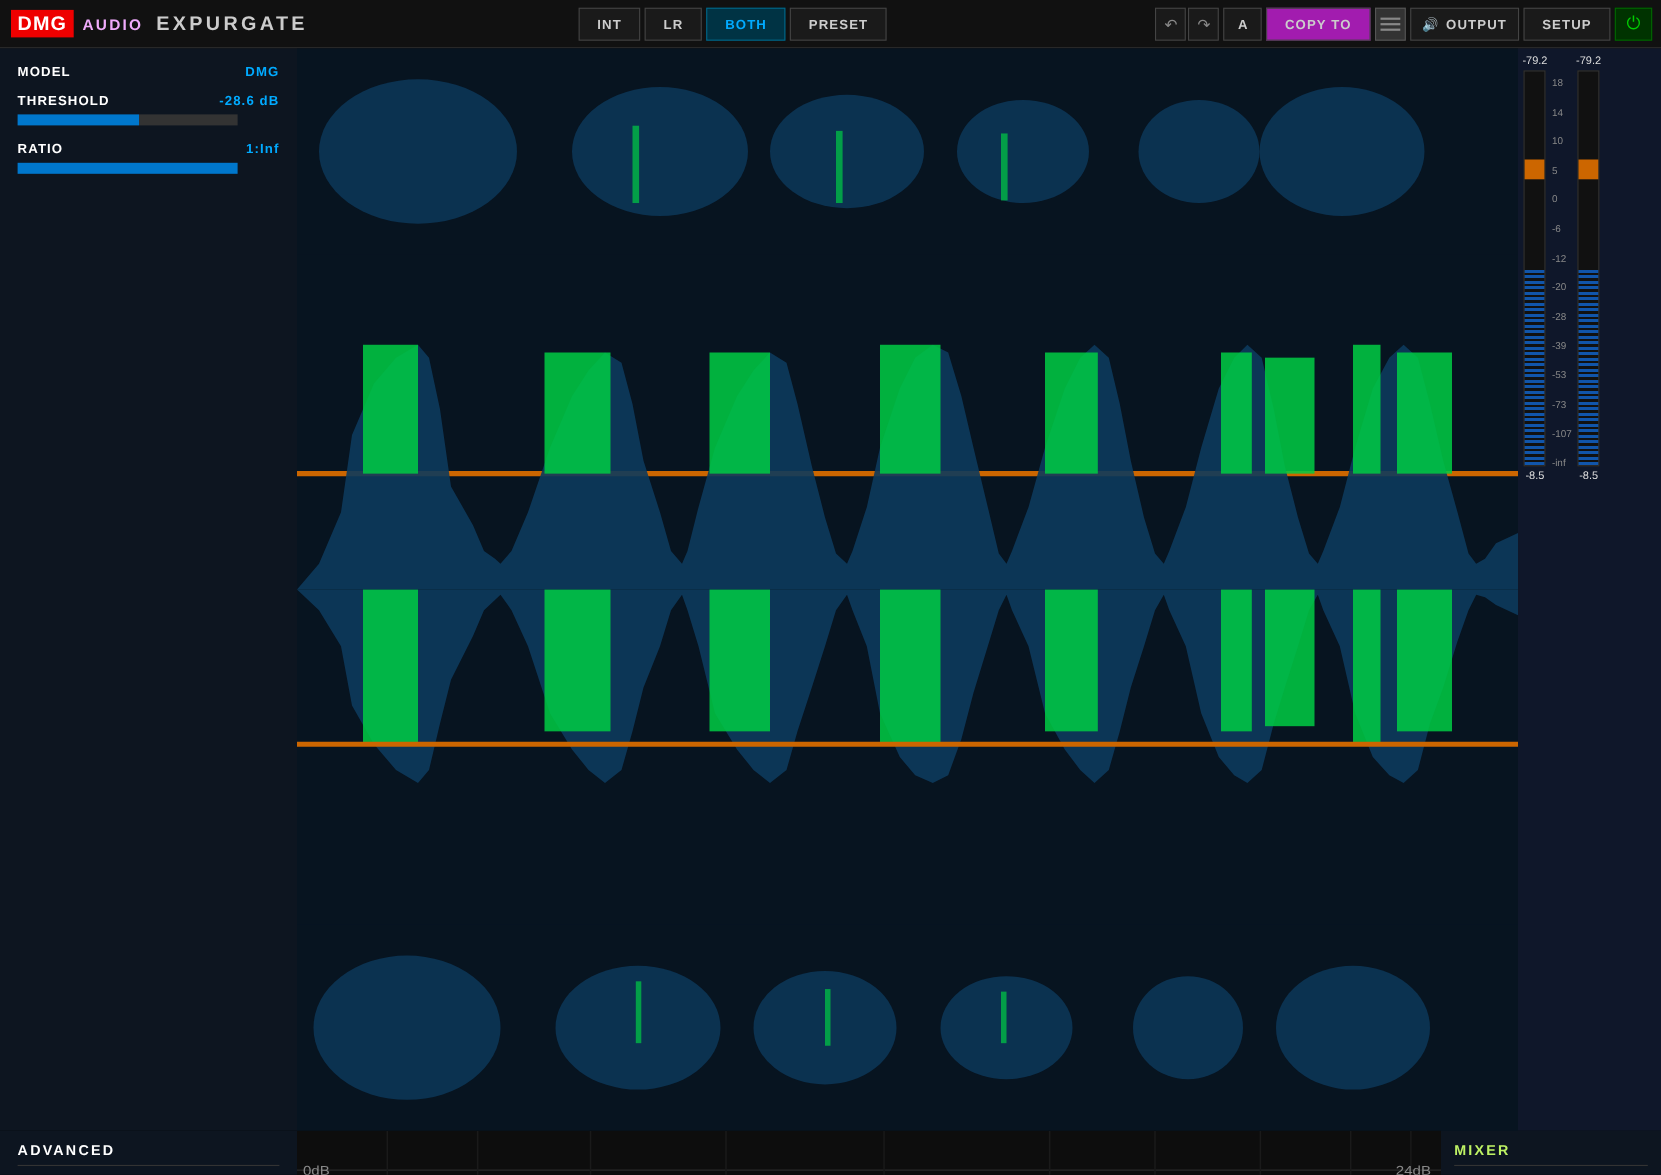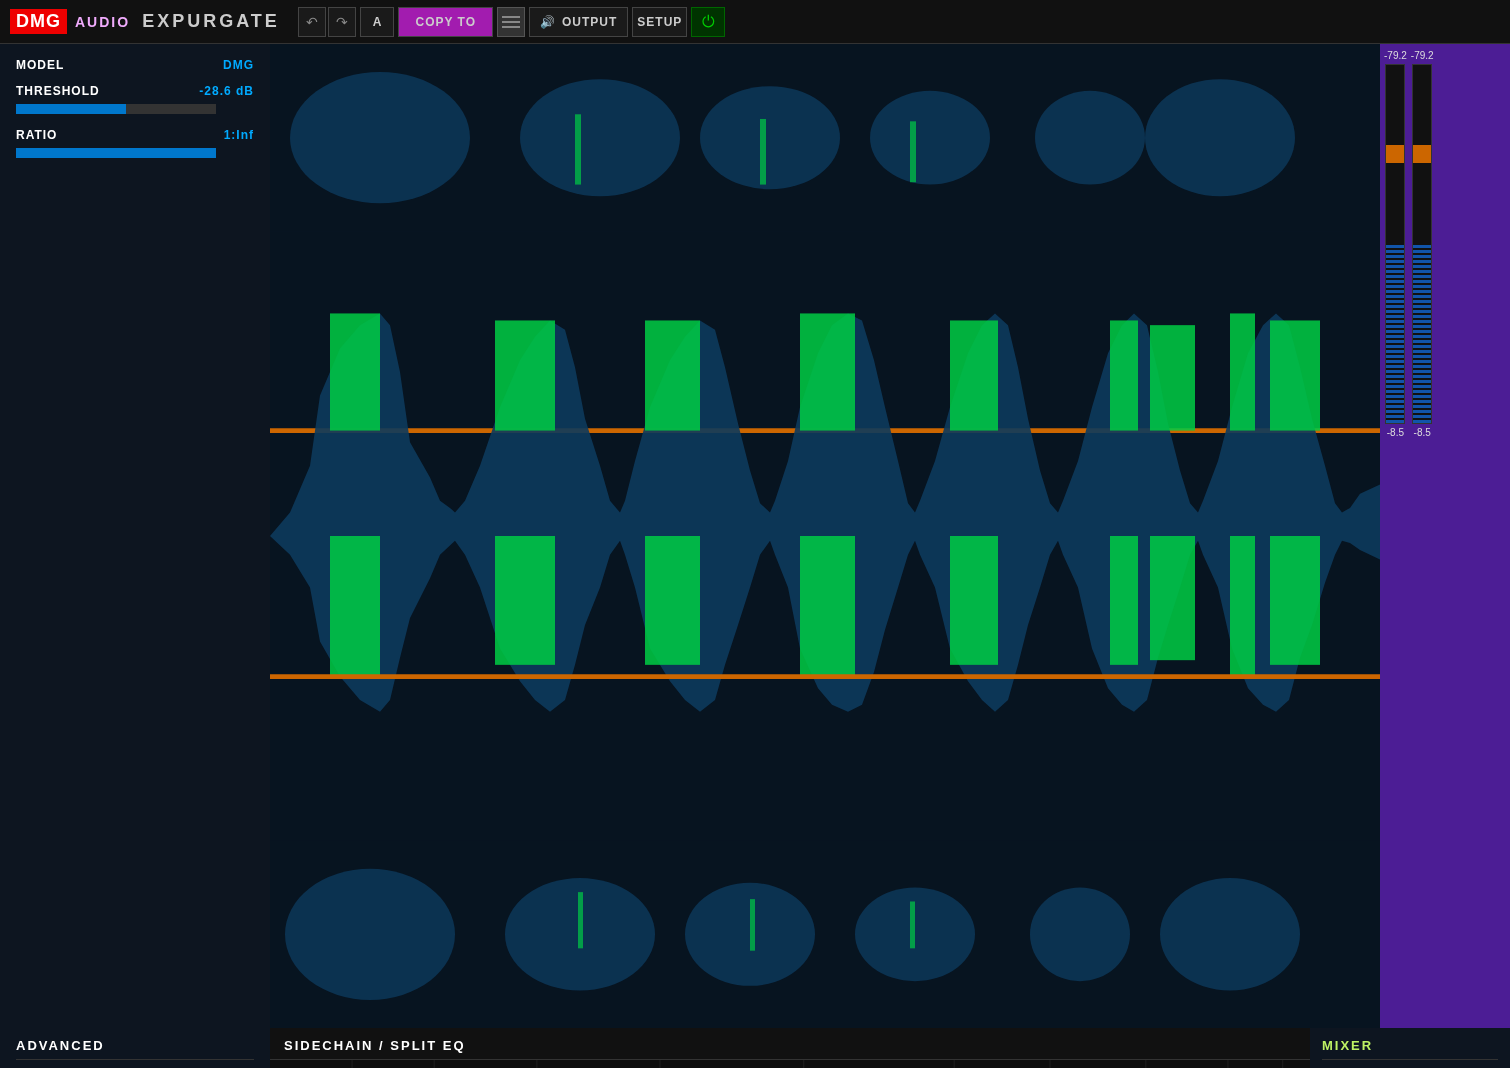--- a/index.html
+++ b/index.html
@@ -99,21 +99,21 @@
       cursor: pointer;
       height: 30px;
       display: flex;
       align-items: center;
       gap: 6px;
     }
     #setup-btn {
       background: #1a1a1a;
       border: 1px solid #444;
       color: #ccc;
-      padding: 5px 4px;
+      padding: 5px 16px;
       font-size: 12px;
       font-weight: bold;
       letter-spacing: 1px;
       cursor: pointer;
       height: 30px;
     }
     #power-btn {
       background: #003300;
       border: 1px solid #006600;
       width: 34px;
@@ -190,21 +190,21 @@
       flex: 1;
       background: #0a1018;
       display: flex;
       flex-direction: column;
       position: relative;
     }
 
     
     #meter-section {
       width: 130px;
-      background: #4c1d95;
+      background: #0f172a;
       display: flex;
       flex-direction: column;
     }
 
     
     #params-area {
       padding: 14px 16px;
       flex: 1;
     }
     .param-row {
@@ -366,20 +366,26 @@
     }
   </style>
 </head>
 <body>
 
 <div id="topbar">
   <div id="logo-area">
     <span id="dmg-logo">DMG</span>
     <span id="audio-text">AUDIO</span>
     <span id="expurgate-text">EXPURGATE</span>
+  </div>
+  <div id="topbar-center">
+    <button class="tb-btn">INT</button>
+    <button class="tb-btn">LR</button>
+    <button class="tb-btn active">BOTH</button>
+    <button class="tb-btn">PRESET</button>
   </div>
   <div id="topbar-right">
     <div id="undo-redo">
       <div class="ur-btn">↶</div>
       <div class="ur-btn">↷</div>
     </div>
     <button id="ab-btn">A</button>
     <button id="copy-to-btn">COPY TO</button>
     <div id="lines-btn">
       <div class="line-dash"></div>
@@ -524,20 +530,36 @@
         <div class="meter-value-top">-79.2</div>
         <div class="meter-bar-container">
 
           <div style="position:absolute;top:80px;width:100%;height:18px;background:#cc6600;"></div>
 
           <div class="meter-bar-fill blue-bar" style="height:180px;"></div>
         </div>
         <div class="meter-bottom-val">-8.5</div>
       </div>
 
+      <div class="meter-scale" style="margin-top:18px;">
+        <span>18</span>
+        <span>14</span>
+        <span>10</span>
+        <span>5</span>
+        <span>0</span>
+        <span>-6</span>
+        <span>-12</span>
+        <span>-20</span>
+        <span>-28</span>
+        <span>-39</span>
+        <span>-53</span>
+        <span>-73</span>
+        <span>-107</span>
+        <span>-inf</span>
+      </div>
 
       <div class="meter-col">
         <div class="meter-value-top">-79.2</div>
         <div class="meter-bar-container">
           <div style="position:absolute;top:80px;width:100%;height:18px;background:#cc6600;"></div>
           <div class="meter-bar-fill blue-bar" style="height:180px;"></div>
         </div>
         <div class="meter-bottom-val">-8.5</div>
       </div>
     </div>
@@ -545,21 +567,20 @@
 </div>
 
 <div id="bottom-section">
 
   <div id="advanced-panel">
     <div id="advanced-title">ADVANCED</div>
 
   </div>
 
   <div id="sidechain-panel">
-    <div id="sidechain-title">SIDECHAIN / SPLIT EQ</div>
     <div id="eq-display">
       <svg id="eq-svg-container" xmlns="http://www.w3.org/2000/svg" viewBox="0 0 760 360" preserveAspectRatio="none">
 
         <rect width="760" height="360" fill="#0d0d0d"></rect>
 
         <line x1="0" y1="30" x2="760" y2="30" stroke="#2a2a2a" stroke-width="1"></line>
         <line x1="0" y1="100" x2="760" y2="100" stroke="#2a2a2a" stroke-width="1"></line>
         <line x1="0" y1="170" x2="760" y2="170" stroke="#444" stroke-width="1.5"></line>
         <line x1="0" y1="240" x2="760" y2="240" stroke="#2a2a2a" stroke-width="1"></line>
         <line x1="0" y1="310" x2="760" y2="310" stroke="#2a2a2a" stroke-width="1"></line>

